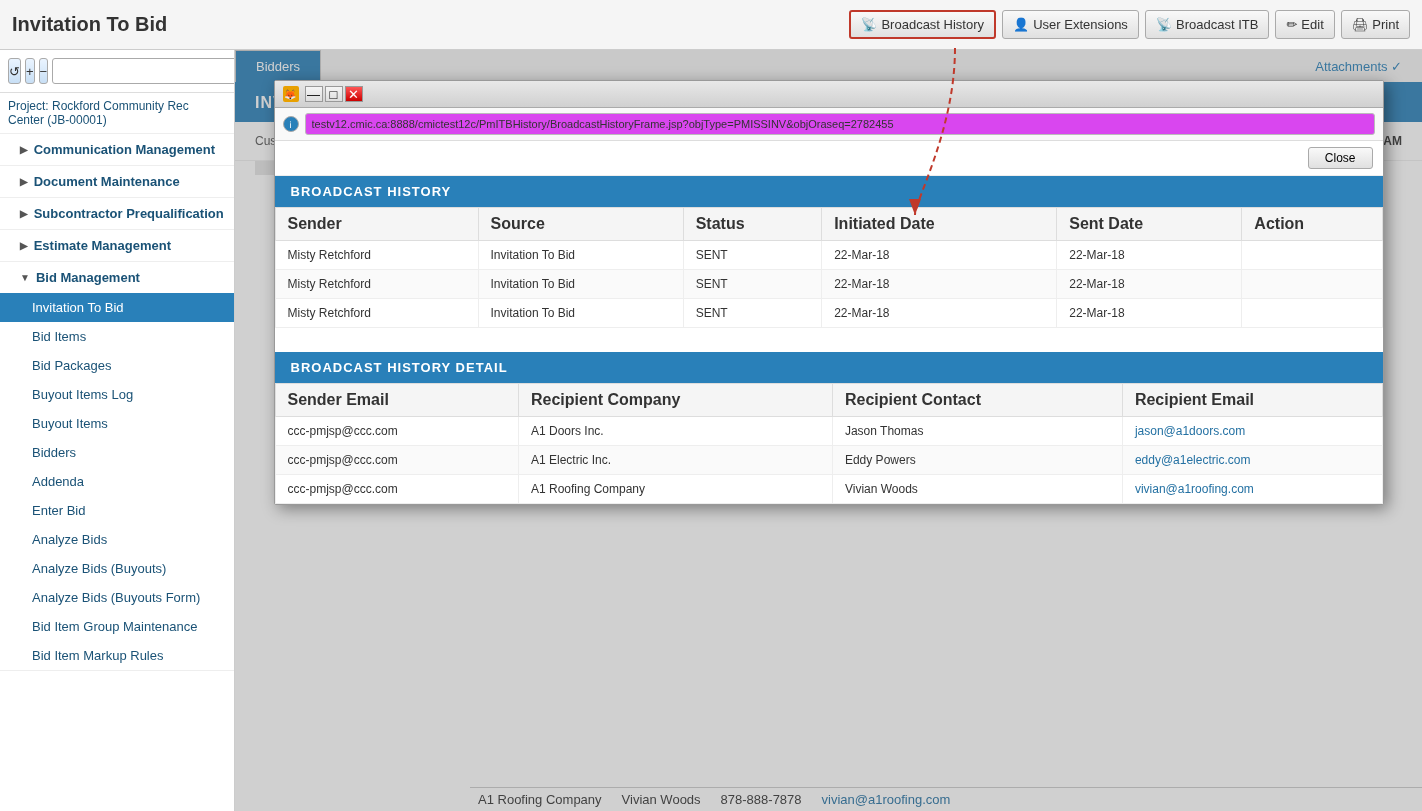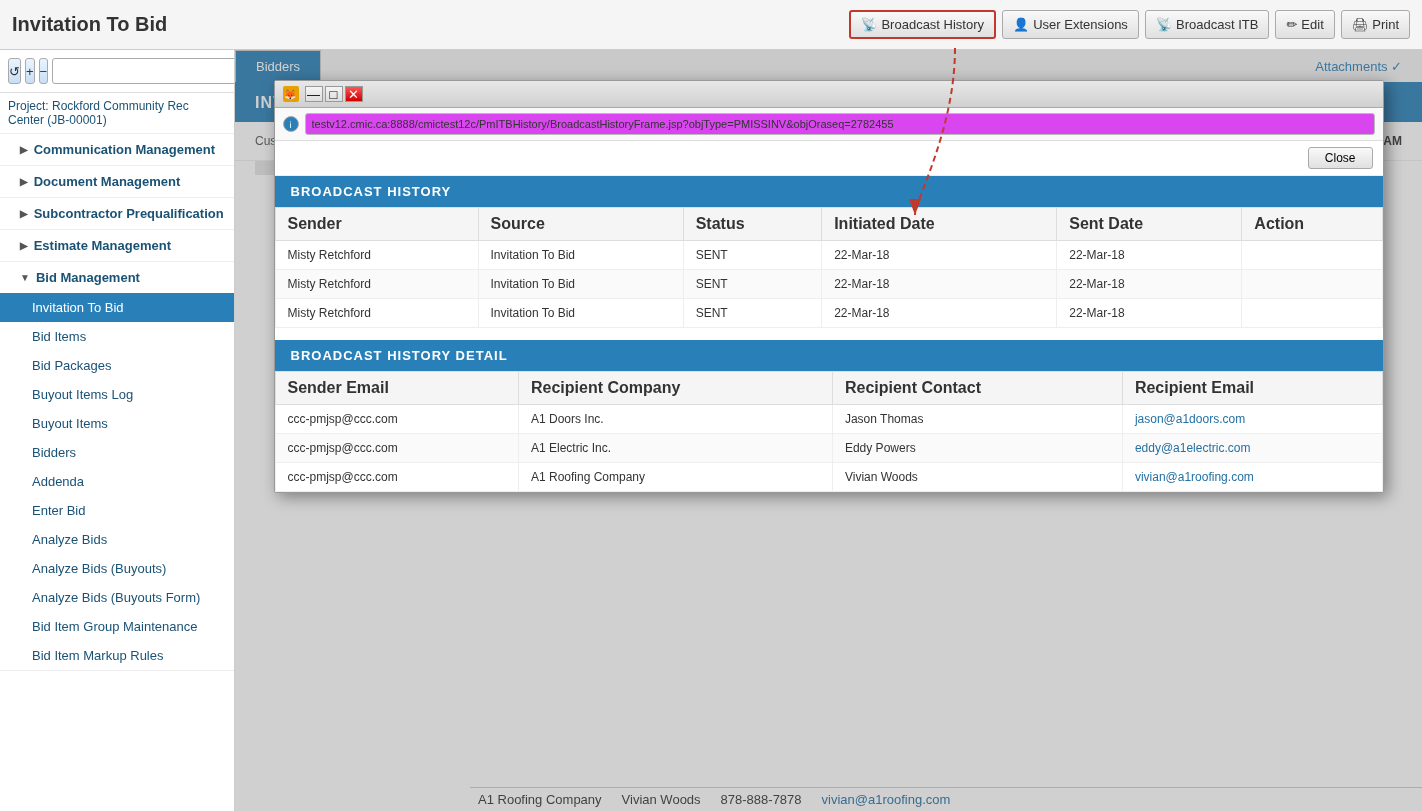--- a/index.html
+++ b/index.html
@@ -385,21 +385,21 @@
 
     <div class="sidebar-group">
       <div class="sidebar-group-header">
         <span class="arrow">▶</span>
         <span>Communication Management</span>
       </div>
     </div>
     <div class="sidebar-group">
       <div class="sidebar-group-header">
         <span class="arrow">▶</span>
-        <span>Document Management</span>
+        <span>Document Maintenance</span>
       </div>
     </div>
     <div class="sidebar-group">
       <div class="sidebar-group-header">
         <span class="arrow">▶</span>
         <span>Subcontractor Prequalification</span>
       </div>
     </div>
     <div class="sidebar-group">
       <div class="sidebar-group-header">
@@ -511,21 +511,21 @@
                   <td>Misty Retchford</td>
                   <td>Invitation To Bid</td>
                   <td>SENT</td>
                   <td>22-Mar-18</td>
                   <td>22-Mar-18</td>
                   <td></td>
                 </tr>
               </tbody>
           </table>
 
-          <div class="modal-section-header" style="margin-top:12px;">BROADCAST HISTORY DETAIL</div>
+          <div class="modal-section-header" style="margin-top:24px;">BROADCAST HISTORY DETAIL</div>
           <table class="modal-table">
             <thead>
               <tr>
                 <th>Sender Email</th>
                 <th>Recipient Company</th>
                 <th>Recipient Contact</th>
                 <th>Recipient Email</th>
               </tr>
             </thead>
             <tbody id="detail-tbody">

